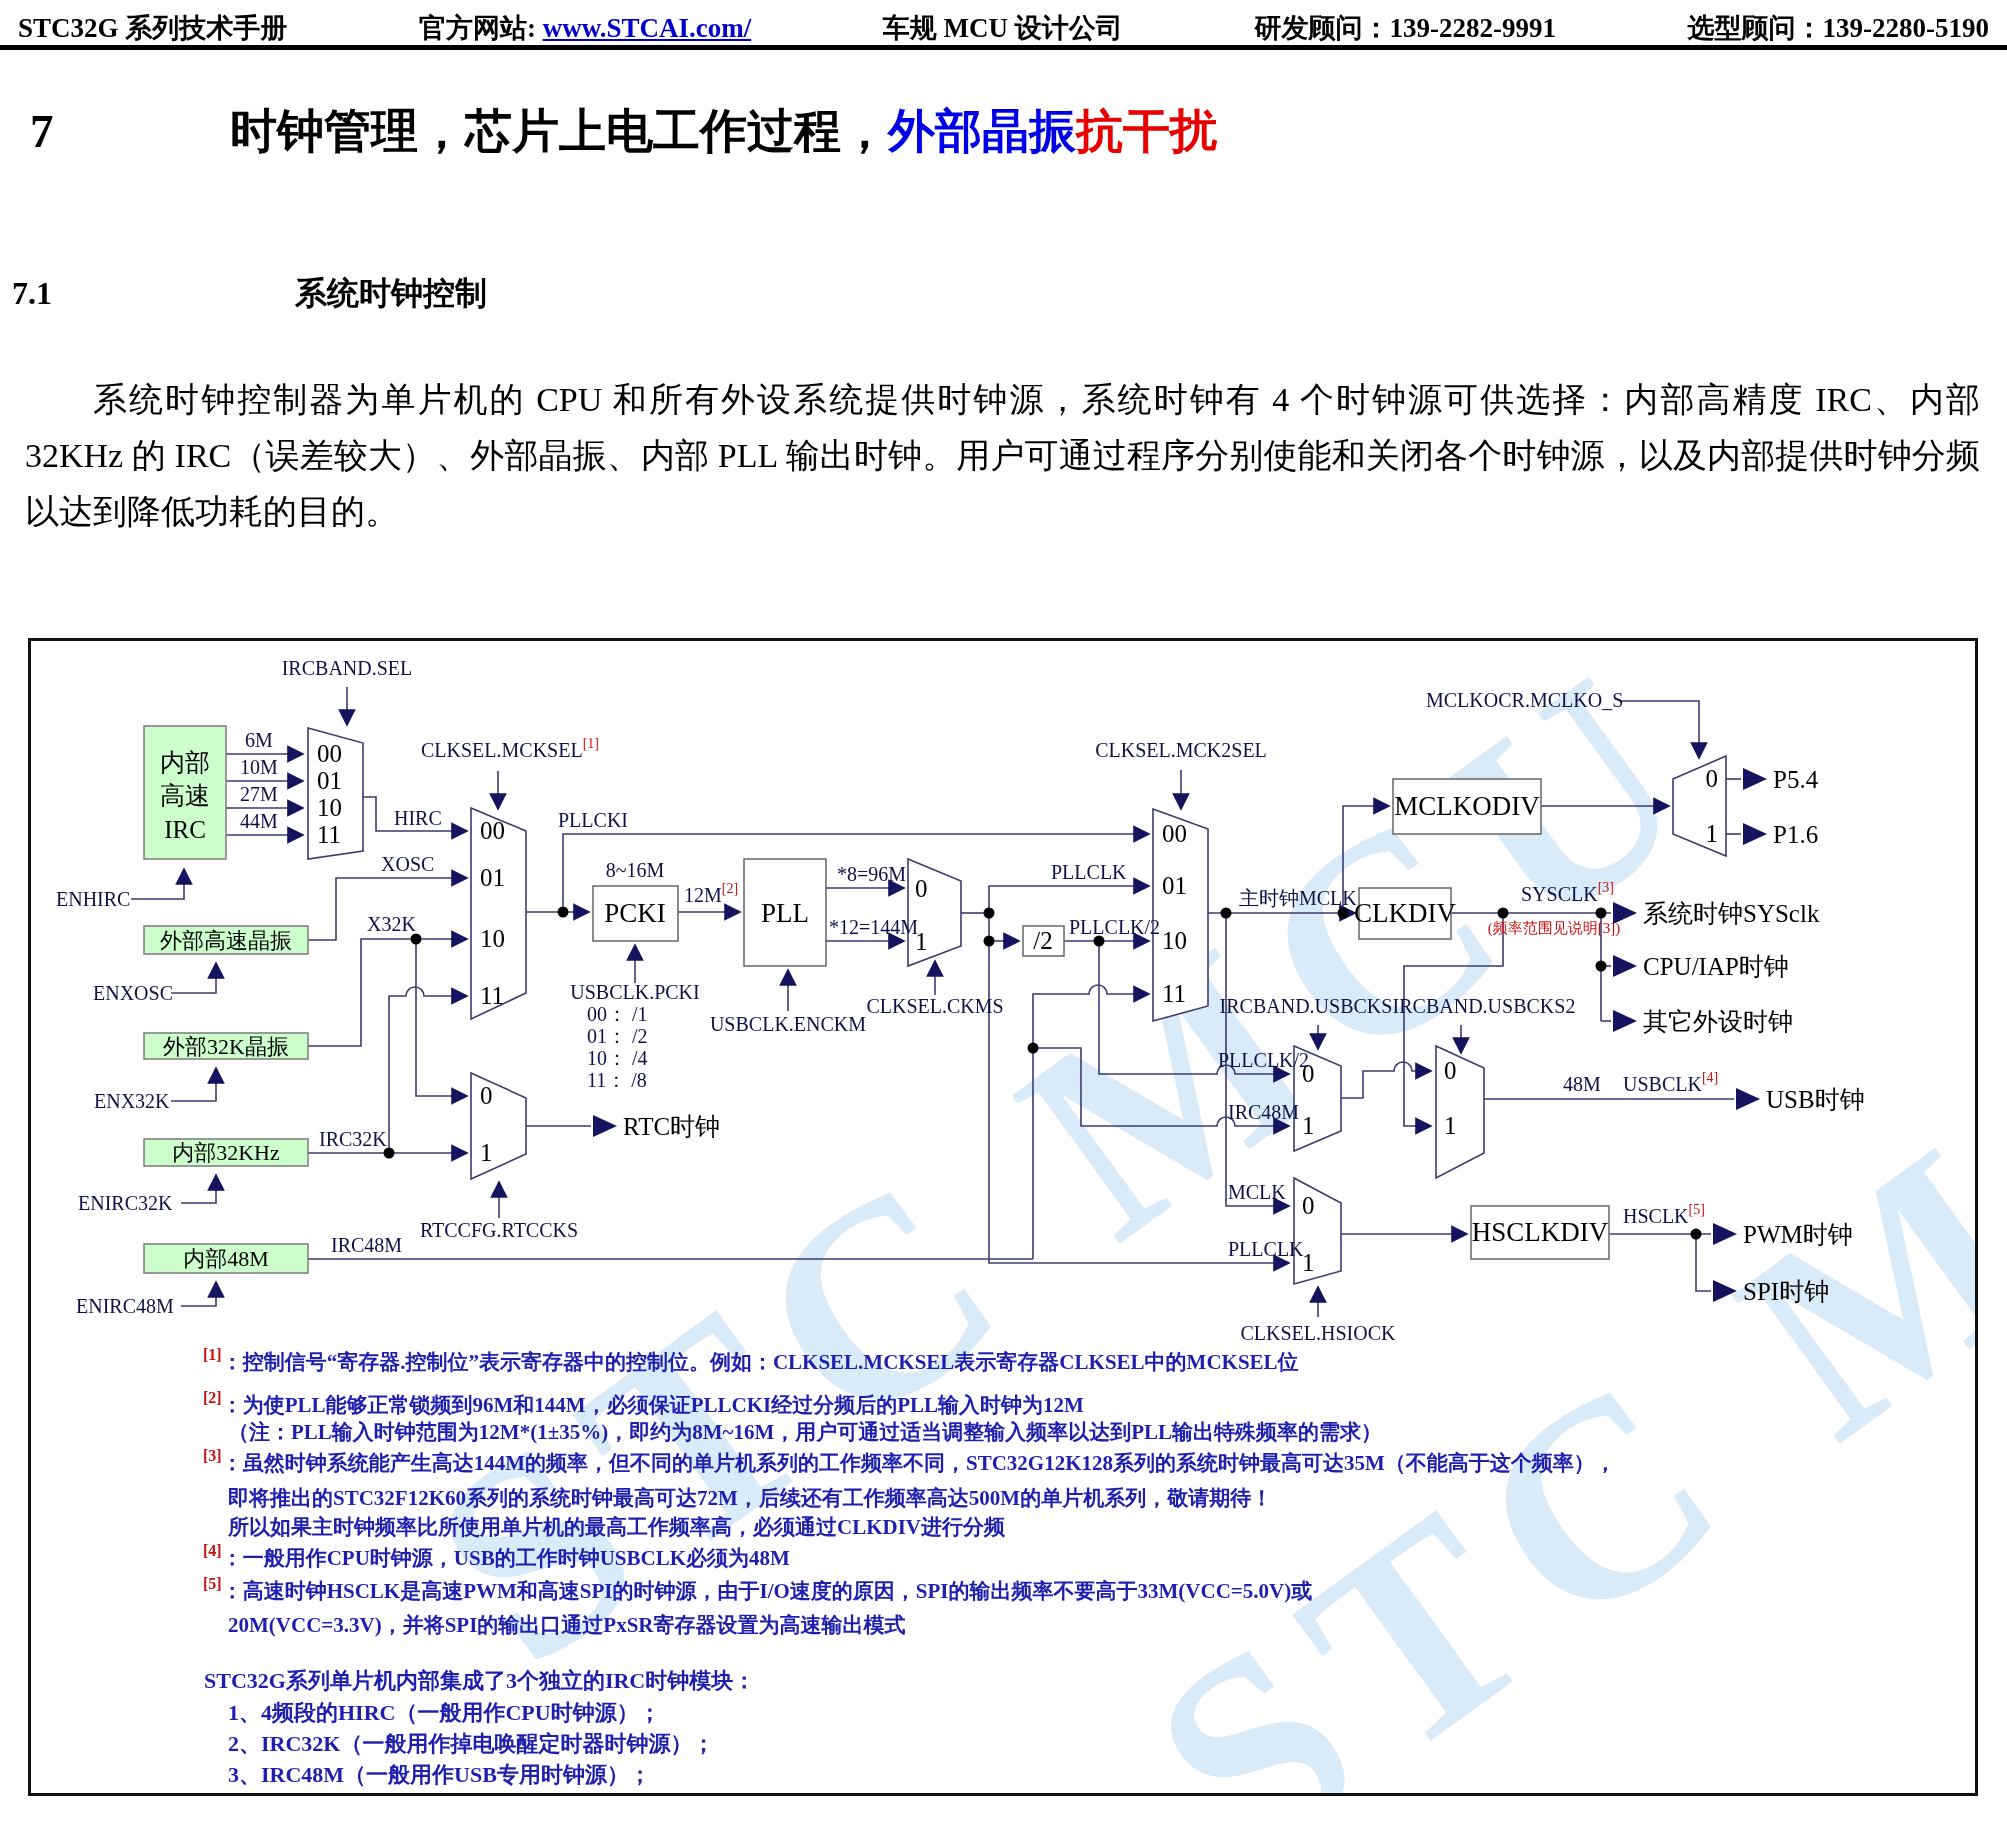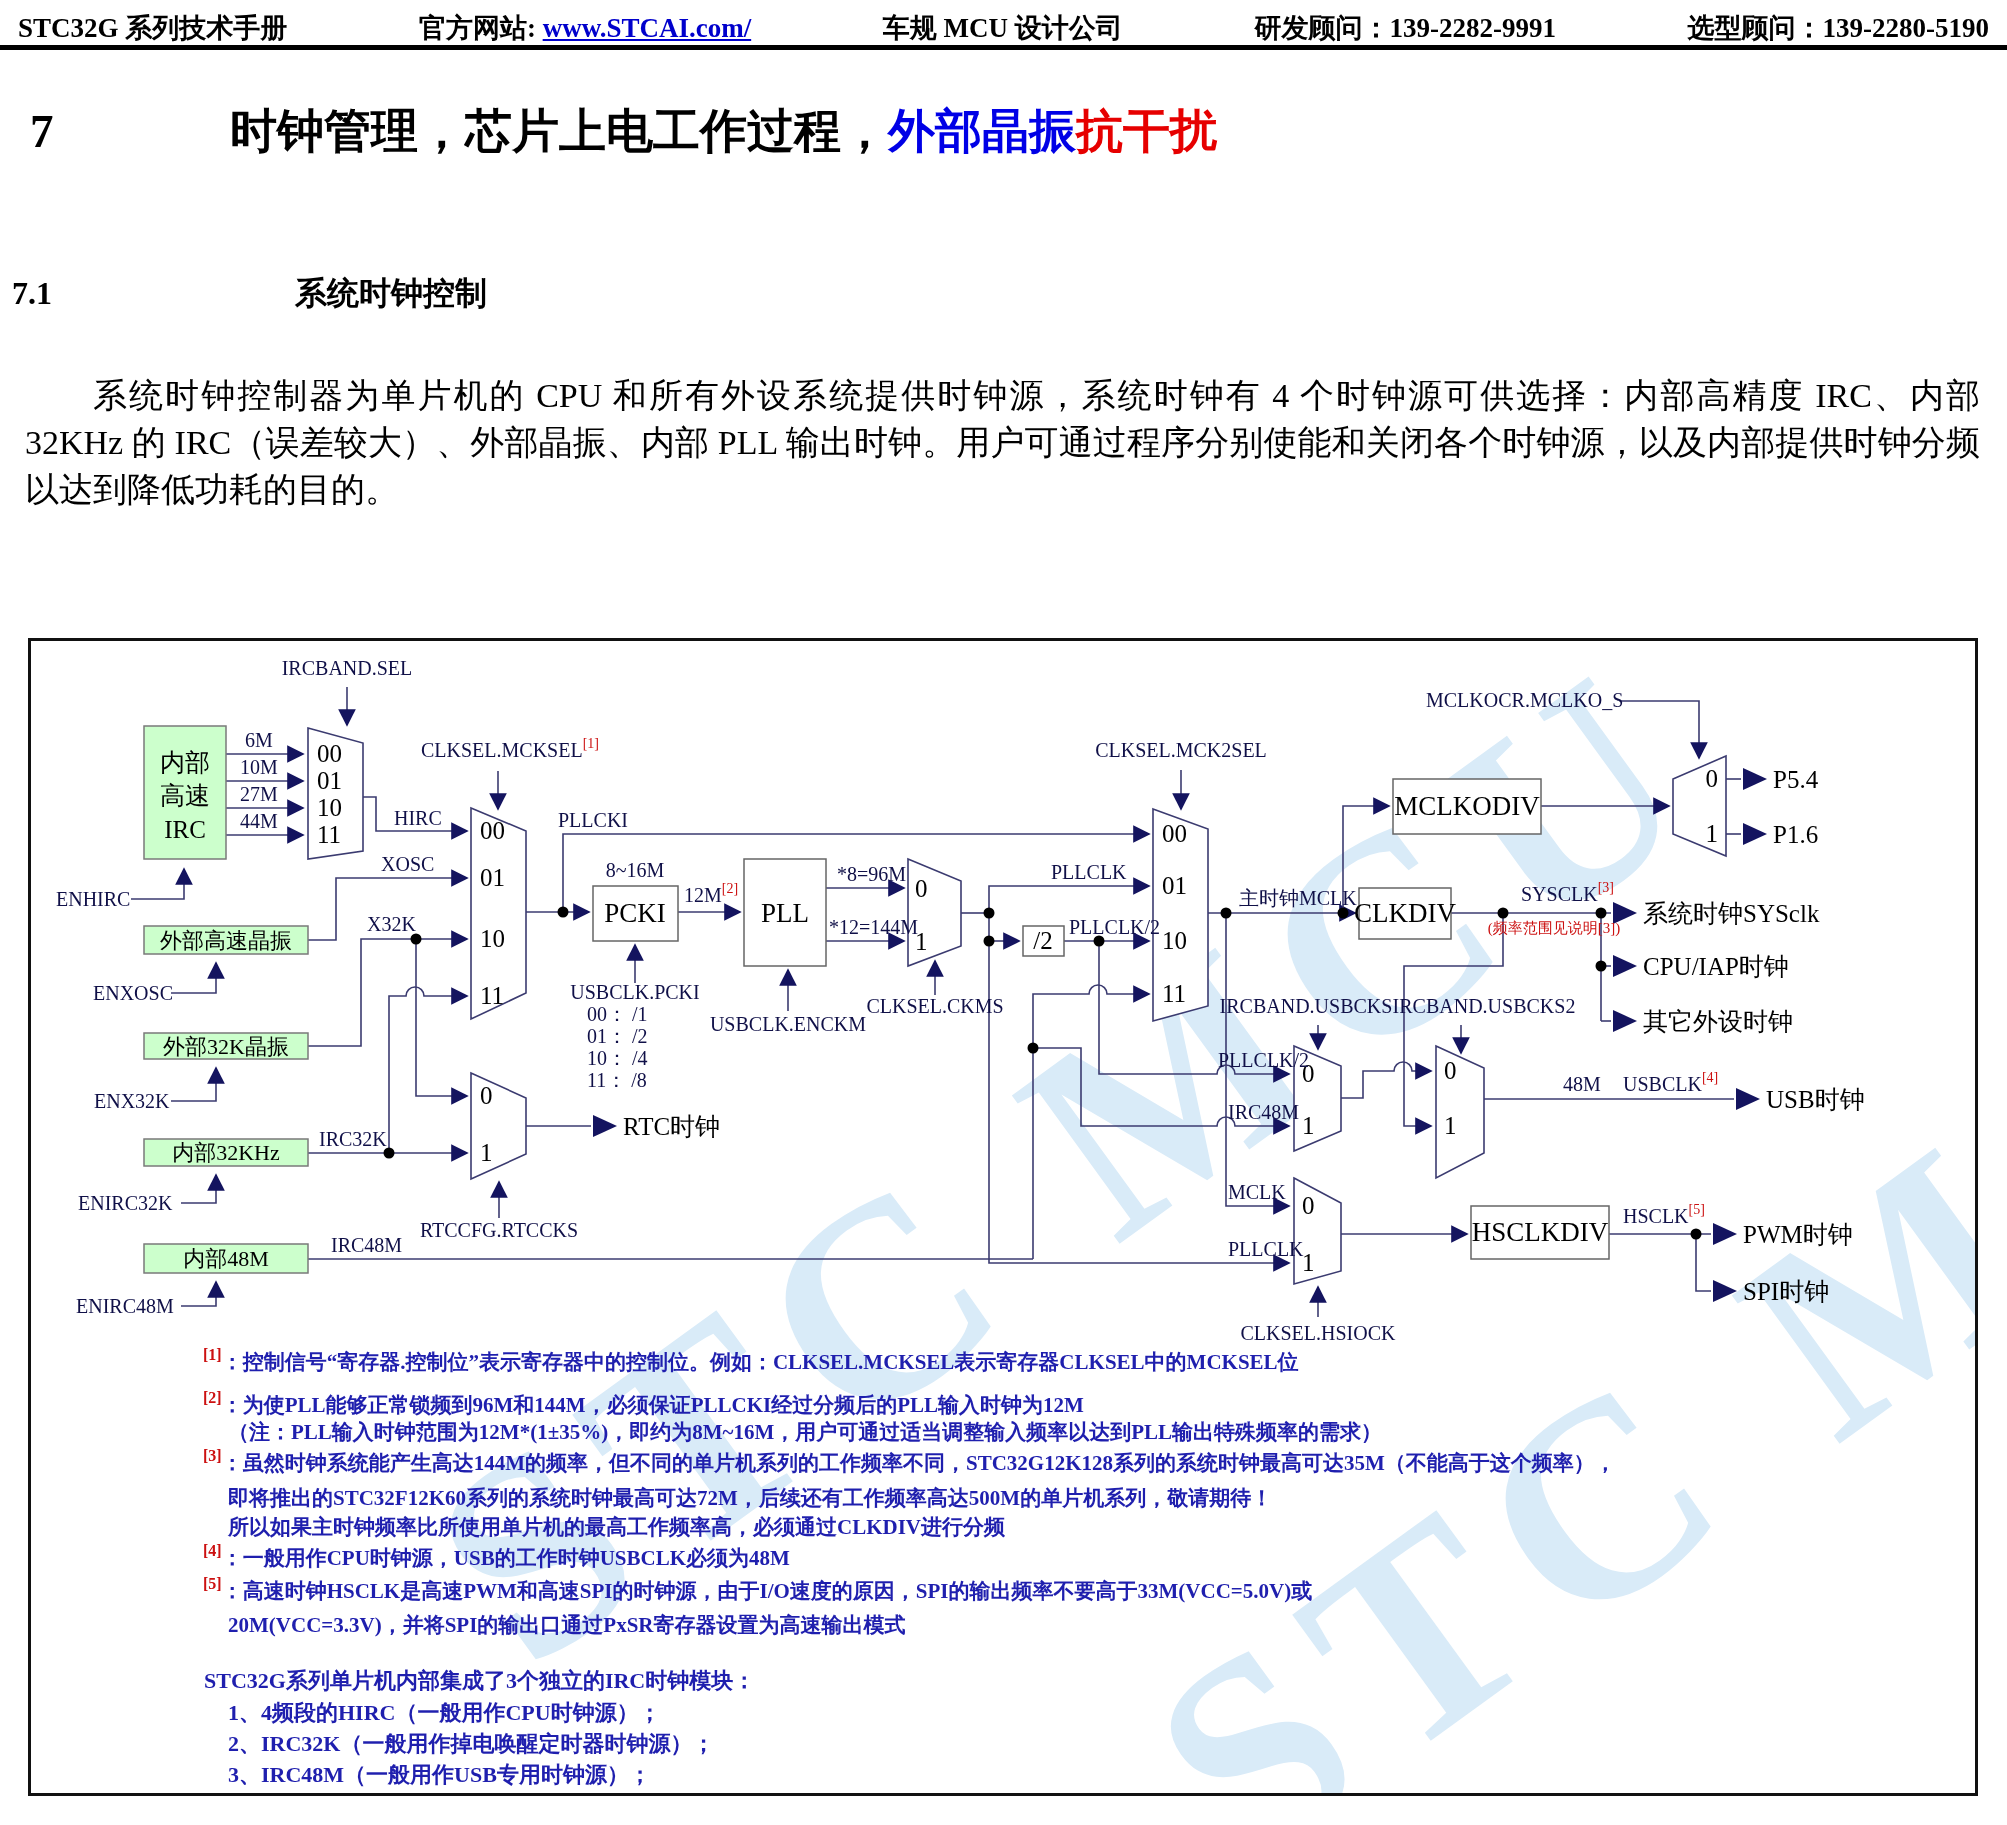--- a/index.html
+++ b/index.html
@@ -9,21 +9,21 @@
   .hdr a{color:#0000cc;}
   
   .chapter{position:absolute;left:30px;top:100px;font-size:47px;font-weight:bold;white-space:nowrap;}
   .chapter .num{display:inline-block;width:200px;}
   .blue{color:#0000e6;}
   .red{color:#e60000;}
   
   .section{position:absolute;left:12px;top:272px;font-size:32px;font-weight:bold;white-space:nowrap;}
   .section .num{display:inline-block;width:283px;}
   
-  .para{position:absolute;left:25px;top:372px;width:1955px;font-size:34px;line-height:47px;text-indent:2em;text-align:justify;color:#000;}
+  .para{position:absolute;left:25px;top:372px;width:1955px;font-size:34px;line-height:56px;text-indent:2em;text-align:justify;color:#000;}
   
   .diagram{position:absolute;left:28px;top:638px;width:1950px;height:1158px;border:3px solid #111;box-sizing:border-box;overflow:hidden;background:#fff;}
   .wm{position:absolute;font-weight:bold;color:#d9ebf8;font-size:280px;letter-spacing:28px;transform:rotate(-36deg);z-index:0;white-space:nowrap;}
   .wm1{left:300px;top:360px;}
   .wm2{left:1020px;top:560px;}
   svg.circ{position:absolute;left:0;top:0;z-index:1;}
   svg text{font-family:"Liberation Serif",serif;}
   .lbl{font-size:20px;fill:#101048;}
   .sup{font-size:14px;fill:#cc1111;}
   .code{font-size:25px;fill:#000;}

